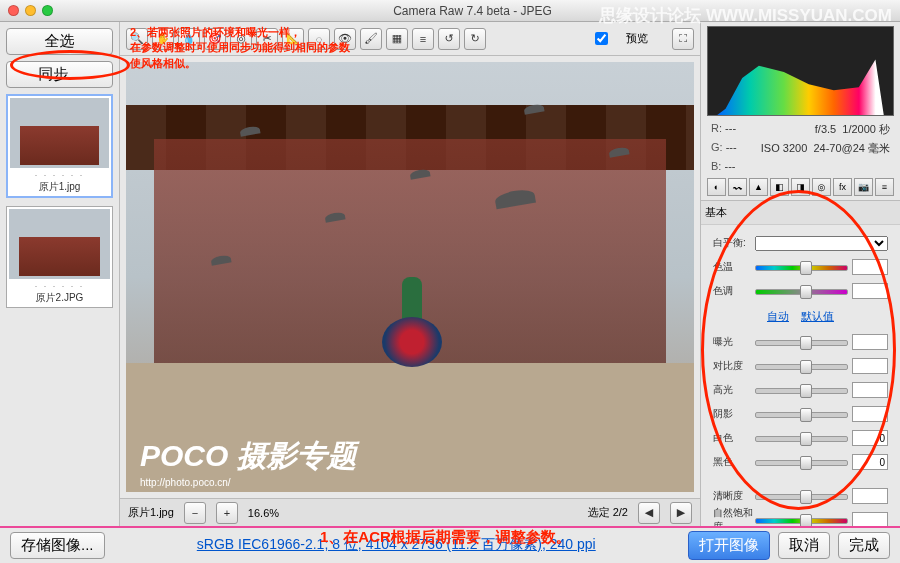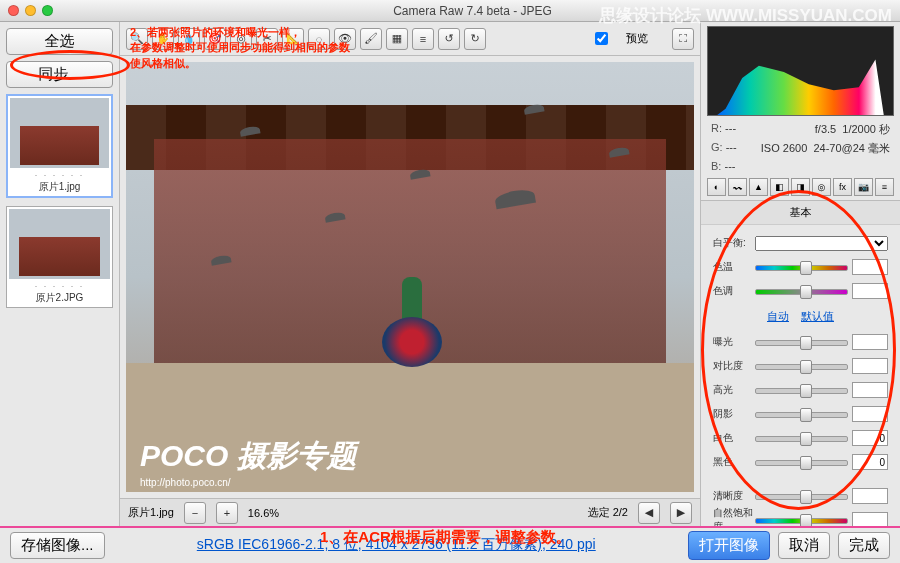--- a/index.html
+++ b/index.html
@@ -38,21 +38,21 @@
 .watermark-bl .small { font-size: 10px; }
 .filmstrip { height: 28px; background: #e0e0e0; border-top: 1px solid #bbb; display: flex; align-items: center; padding: 0 8px; gap: 10px; font-size: 11px; }
 .filmstrip .fill { flex: 1; }
 .rightpanel { width: 200px; background: #e8e8e8; border-left: 1px solid #bbb; display: flex; flex-direction: column; font-size: 11px; }
 .histo { height: 90px; background: #222; margin: 4px 6px; position: relative; border: 1px solid #666; }
 .histo::after { content: ""; position: absolute; bottom: 0; left: 5%; right: 5%; height: 70%; background: linear-gradient(90deg, #0066ff 0%, #00ccaa 20%, #66dd44 40%, #ffcc00 55%, #ff6600 70%, #ff0066 85%, #fff 95%); clip-path: polygon(0 100%, 5% 90%, 15% 40%, 25% 20%, 40% 30%, 55% 50%, 70% 60%, 85% 55%, 95% 10%, 100% 100%); }
 .exif { padding: 2px 10px; display: flex; justify-content: space-between; color: #333; }
 .exif .lbl { color: #555; }
 .tabbar { display: flex; padding: 4px 6px; gap: 2px; border-bottom: 1px solid #bbb; }
 .tab { width: 20px; height: 18px; background: linear-gradient(#f5f5f5,#ddd); border: 1px solid #999; font-size: 9px; display: flex; align-items: center; justify-content: center; }
-.sectiontitle { text-align: center; padding: 4px; border-bottom: 1px solid #ccc; font-size: 11px; background: #e0e0e0; }
+.sectiontitle { padding: 4px; border-bottom: 1px solid #ccc; font-size: 11px; background: #e0e0e0; }
 .controls { flex: 1; overflow: auto; padding: 4px 8px; position: relative; }
 .ctrl-row { display: flex; align-items: center; margin: 4px 4px; height: 20px; }
 .ctrl-row .lbl { width: 42px; font-size: 10px; color: #333; }
 .ctrl-row .sld { flex: 1; height: 14px; position: relative; }
 .ctrl-row .sld::before { content: ""; position: absolute; left: 0; right: 0; top: 5px; height: 4px; background: #ccc; border: 1px solid #999; border-radius: 2px; }
 .ctrl-row .sld.rainbow::before { background: linear-gradient(90deg, #06f, #0cc, #0c0, #cc0, #c60, #c06); }
 .ctrl-row .sld.gm::before { background: linear-gradient(90deg, #0c0, #888, #c0c); }
 .ctrl-row .sld::after { content: ""; position: absolute; left: 48%; top: 1px; width: 10px; height: 12px; background: linear-gradient(#fff,#ccc); border: 1px solid #888; border-radius: 2px; }
 .ctrl-row .val { width: 36px; height: 16px; border: 1px solid #999; background: #fff; font-size: 10px; text-align: right; padding-right: 2px; margin-left: 4px; }
 .links { text-align: center; padding: 4px; font-size: 10px; }
@@ -152,21 +152,21 @@
   </div>
 
   <div class="rightpanel">
     <div class="histo"></div>
     <div class="exif">
         <span><span class="lbl">R:</span> <span>---</span></span>
         <span><span>f/3.5</span>&nbsp;&nbsp;<span>1/2000 秒</span></span>
       </div>
     <div class="exif">
         <span><span class="lbl">G:</span> <span>---</span></span>
-        <span><span>ISO 2600</span>&nbsp;&nbsp;<span>24-70@24 毫米</span></span>
+        <span><span>ISO 3200</span>&nbsp;&nbsp;<span>24-70@24 毫米</span></span>
       </div>
     <div class="exif">
         <span><span class="lbl">B:</span> <span>---</span></span>
         <span></span>
       </div>
     <div class="tabbar">
       <div class="tab">◐</div>
       <div class="tab">〰</div>
       <div class="tab">▲</div>
       <div class="tab">◧</div>

